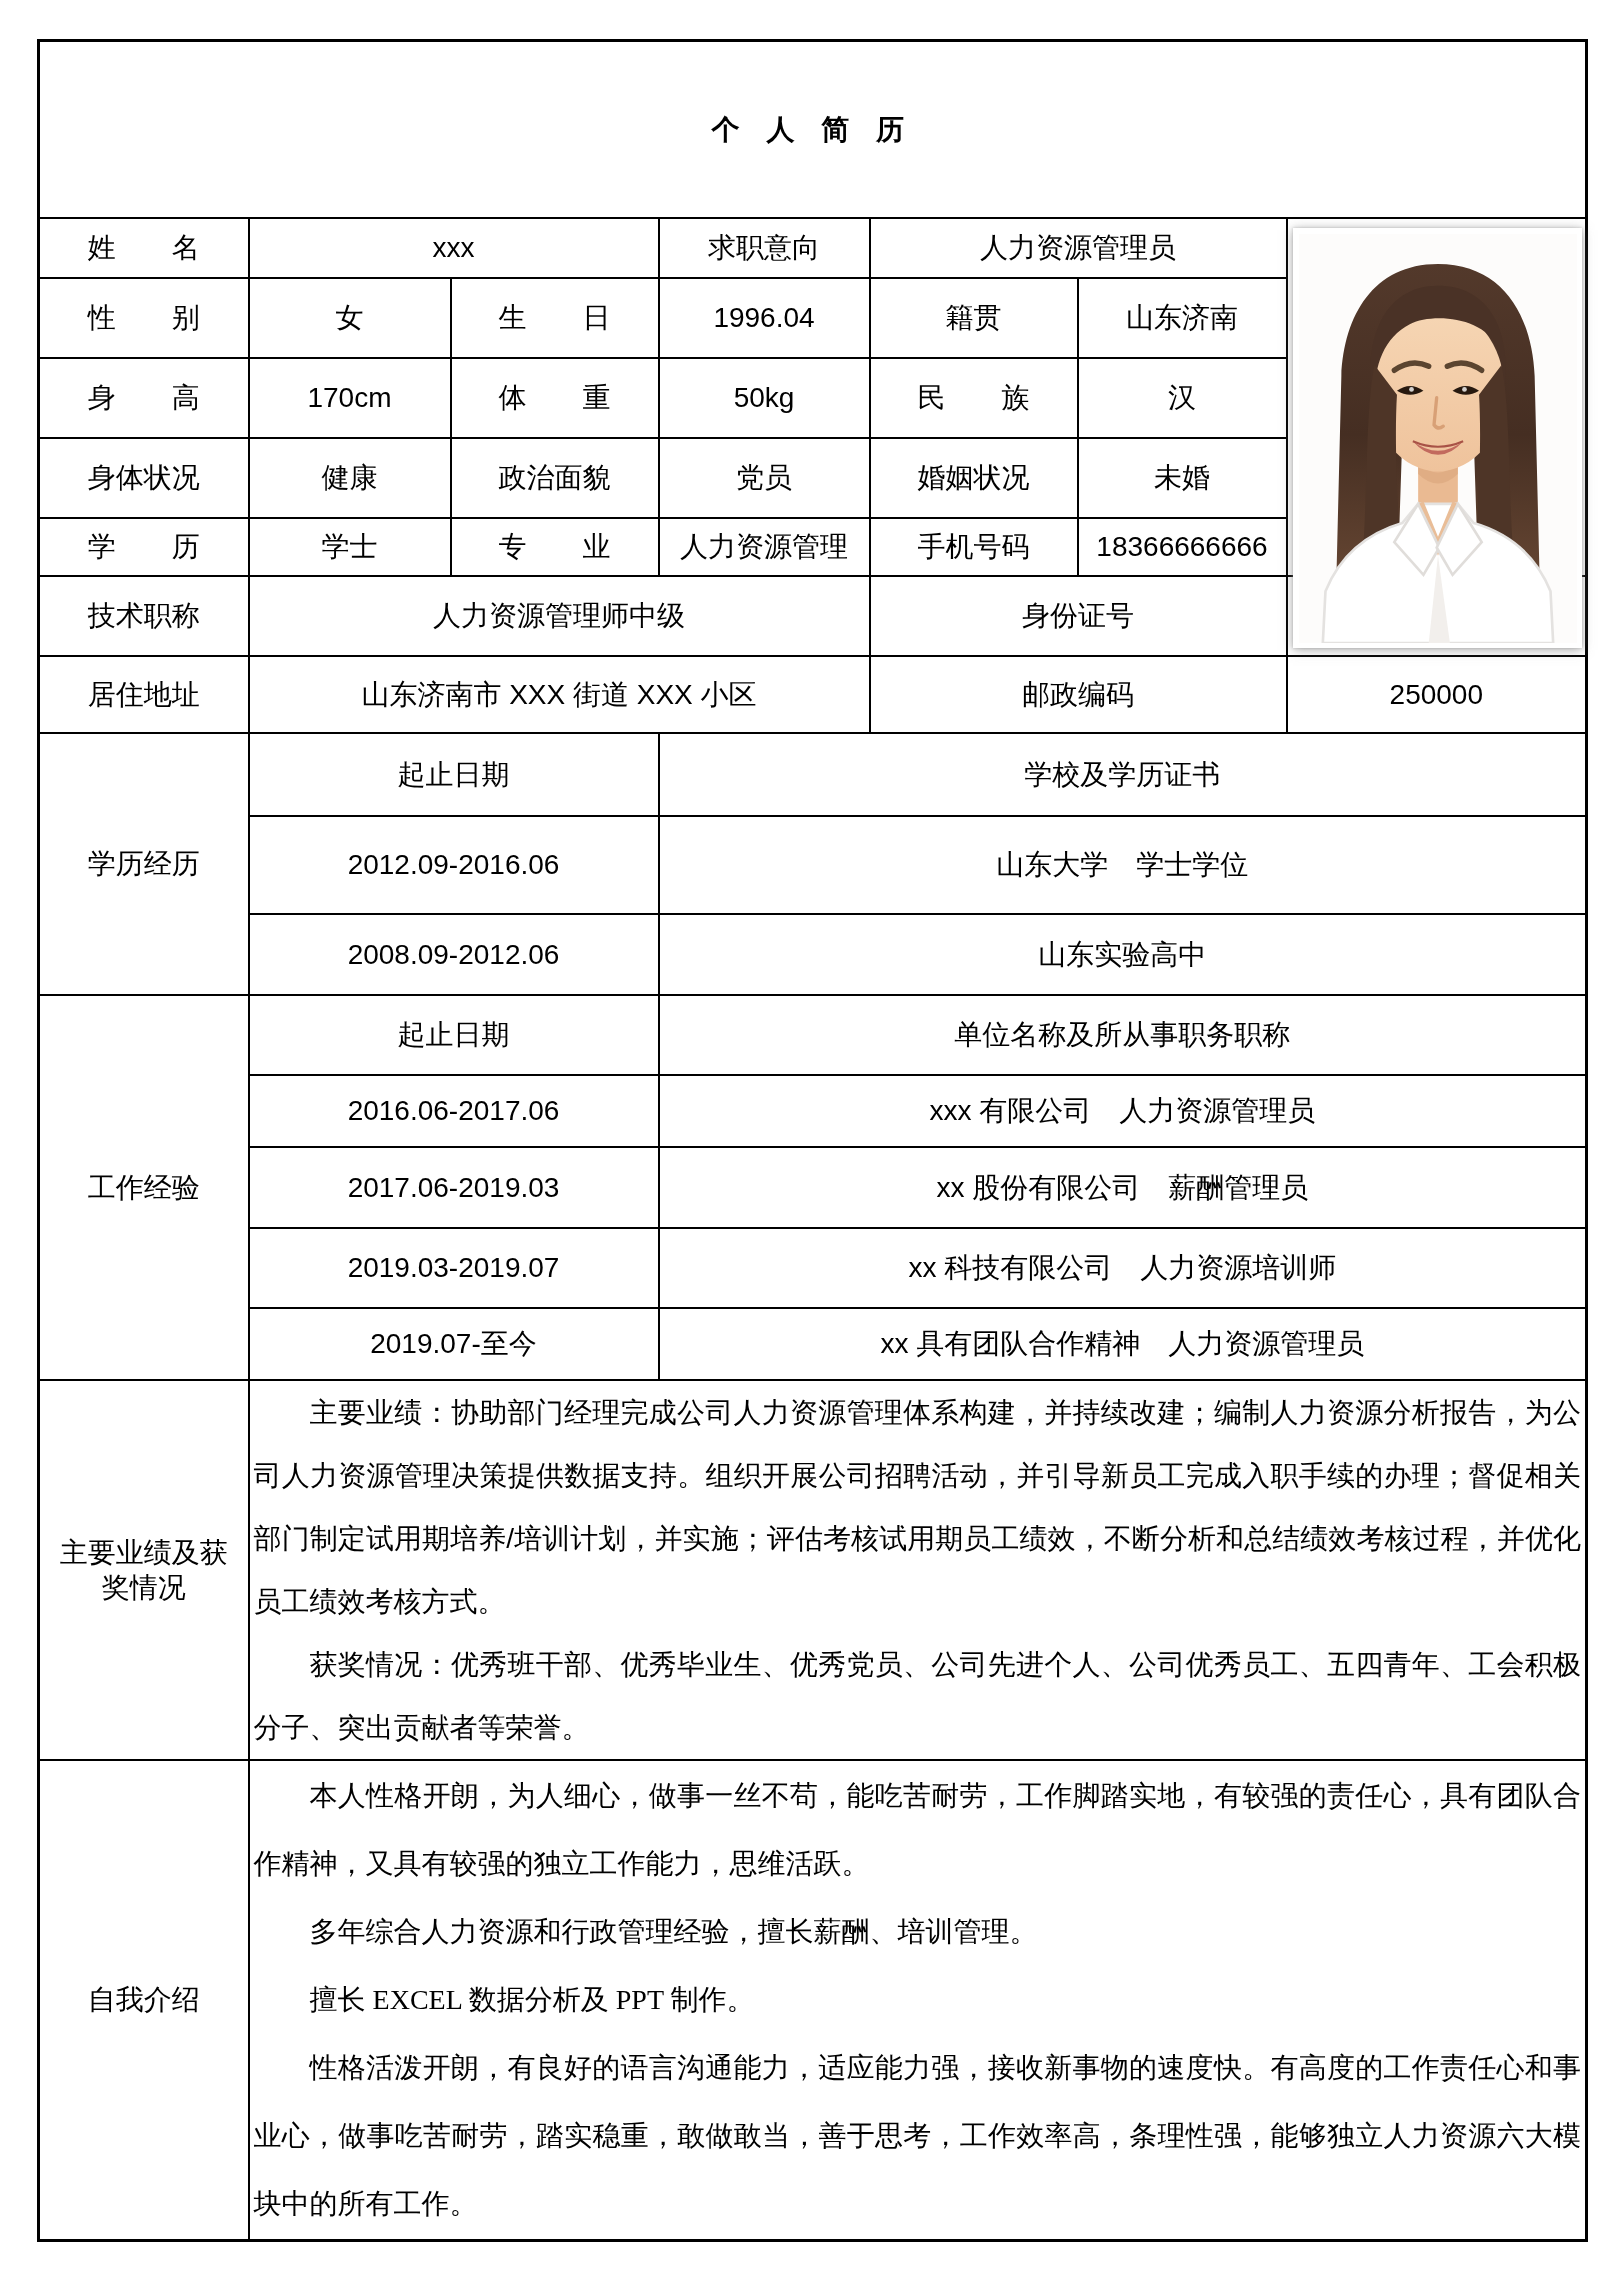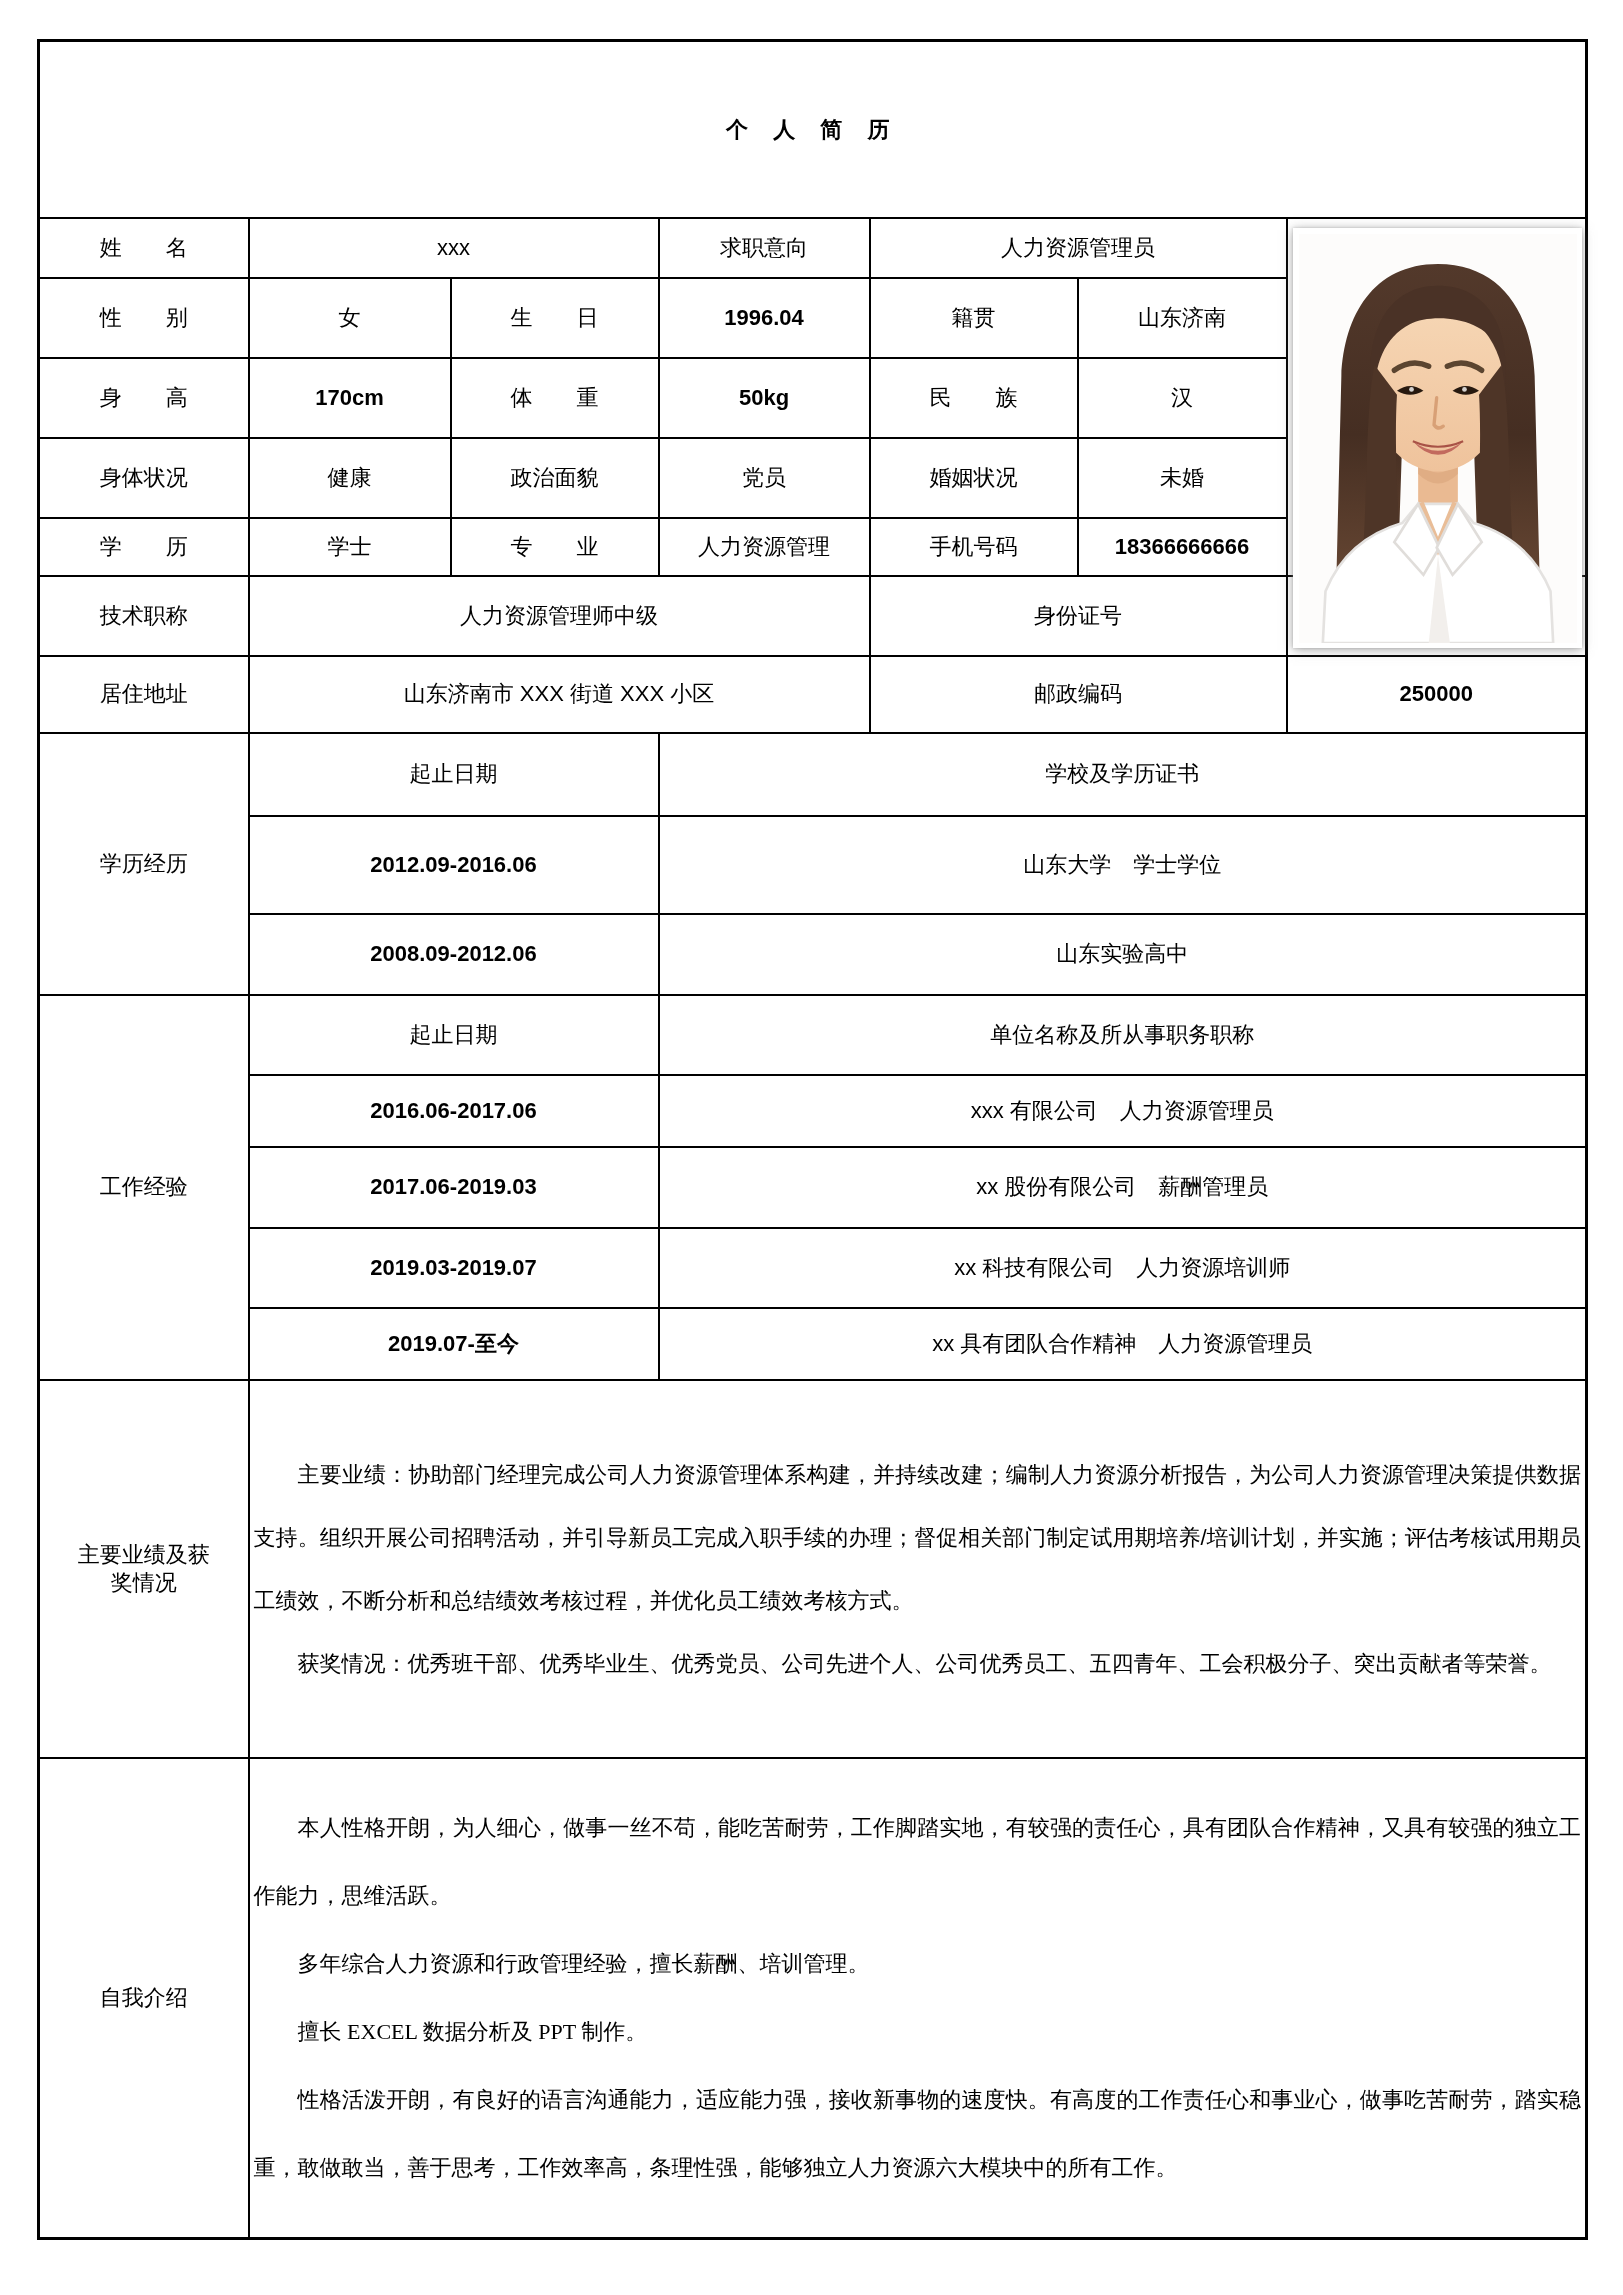--- a/index.html
+++ b/index.html
@@ -13,34 +13,34 @@
   table.resume{
     position:absolute;left:37px;top:39px;
     width:1548px;
     border-collapse:collapse;table-layout:fixed;
     border:3.4px solid #000;
   }
   table.resume td{
     border:2px solid #000;
     border-top-width:2.7px;border-bottom-width:2.7px;
     text-align:center;vertical-align:middle;
-    font-size:22px;line-height:1.25;
+    font-size:28px;line-height:1.25;
     padding:0 4.1px;
     overflow:visible;
     word-break:break-all;
   }
   td.title-cell{
     border-bottom-width:2.7px;
     font-size:80px;font-weight:bold;
     letter-spacing:9.5px;
     padding:0;
   }
   td.label{padding:0 6.8px;}
   td.section-label{white-space:pre-line;}
-  td.num{font-variant-numeric:tabular-nums;font-weight:bold;}
+  td.num{font-variant-numeric:tabular-nums;}
   td.phone{font-size:27px;letter-spacing:0;margin-left:24px;}
   td.idnum{font-size:26px;letter-spacing:-0.7px;padding:0 1.4px;}
   td.photo-cell{position:relative;padding:0;}
   .photo-box{
     position:absolute;left:5.5px;top:9.5px;width:289px;height:420px;
     background:#fff;
     box-shadow:0 2px 11px rgba(110,110,110,0.55), 0 0 2.7px rgba(150,150,150,0.5);
     padding:5.5px;box-sizing:border-box;
     z-index:5;
   }

